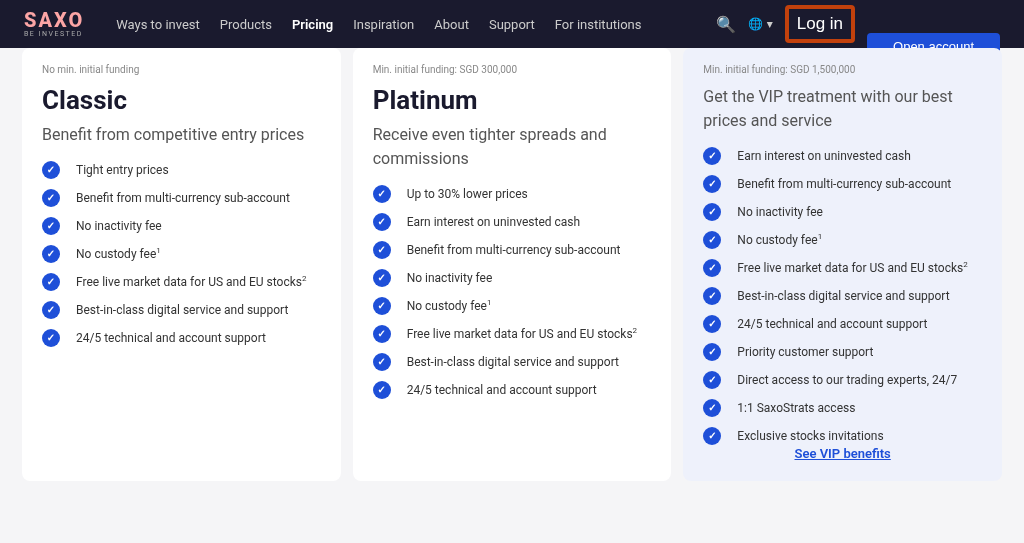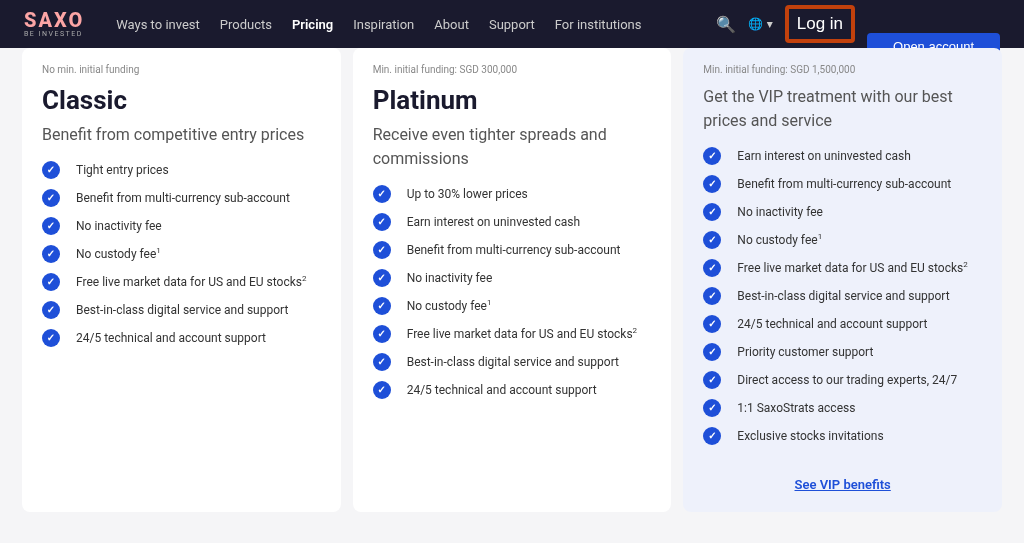--- a/index.html
+++ b/index.html
@@ -170,21 +170,21 @@
       font-size: 10px;
       font-weight: 700;
     }
 
     .vip-link {
       display: block;
       text-align: center;
       color: #1e4fd8;
       font-size: 13px;
       font-weight: 600;
-      margin-top: 32px;
+      margin-top: 1px;
       cursor: pointer;
       text-decoration: underline;
     }
 
     sup {
       font-size: 8px;
     }
   </style>
 </head>
 <body>

